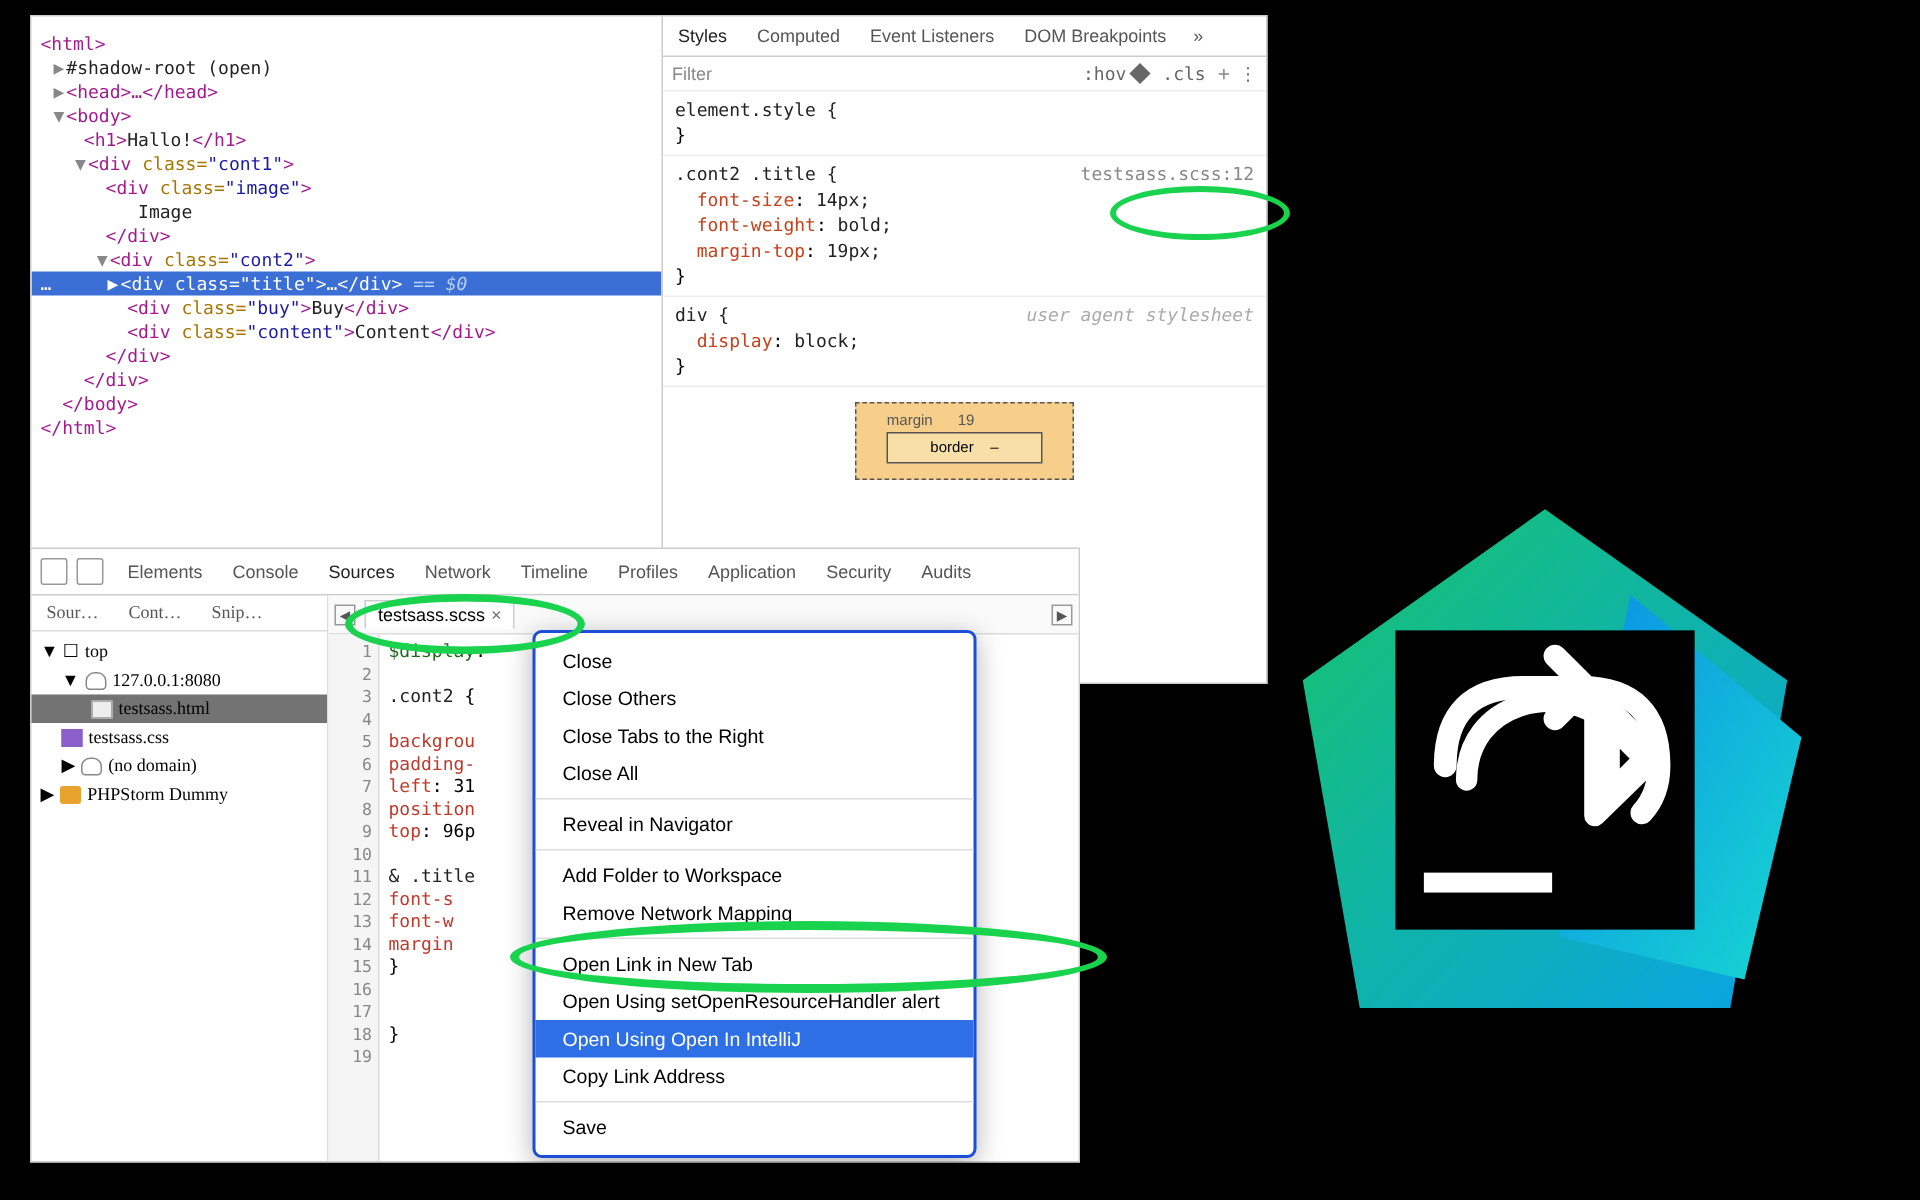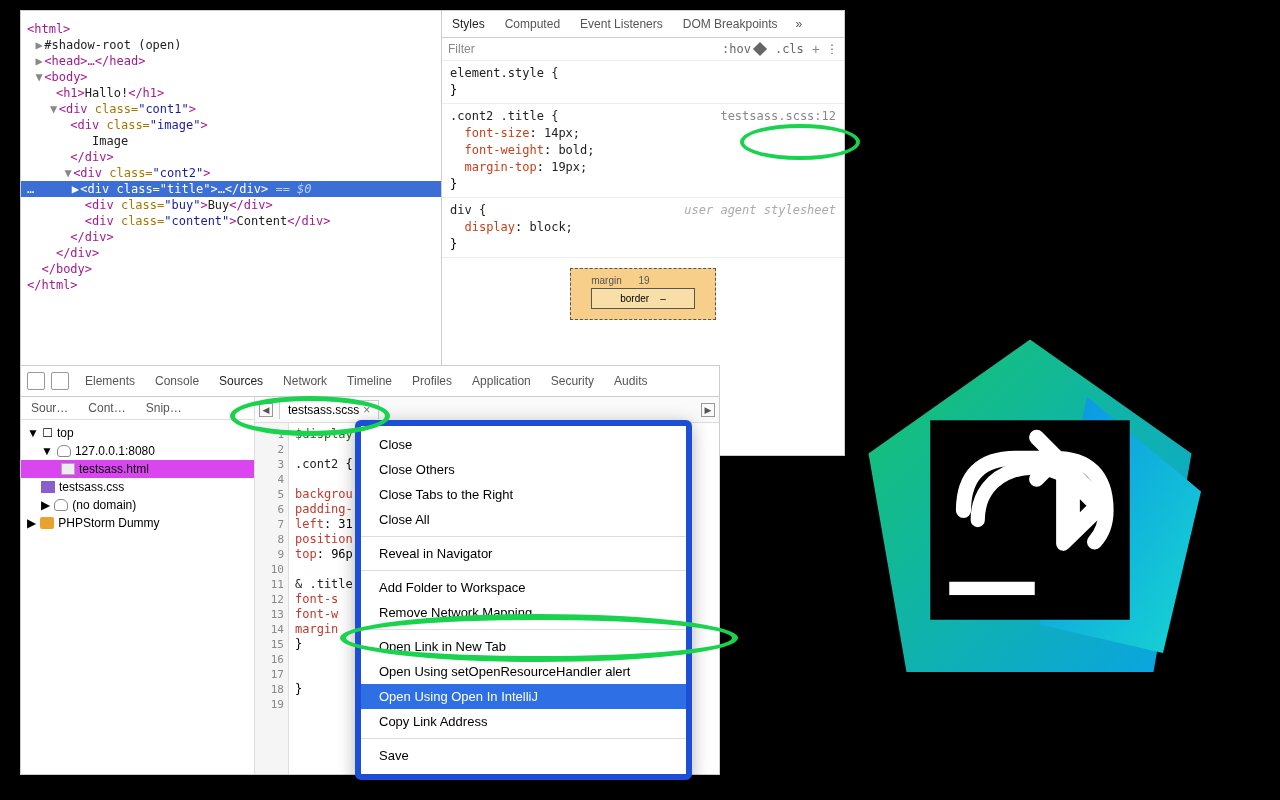--- a/index.html
+++ b/index.html
@@ -75,47 +75,47 @@
     width:700px; height:410px;
     background:#fff; border:1px solid #ccc;
     display:flex; flex-direction:column;
   }
   .dt-tabs { display:flex; border-bottom:1px solid #ccc; font-size:12px; color:#555; padding:4px 6px; align-items:center; }
   .dt-tabs .iconbtn { width:18px; height:18px; margin-right:6px; border:1px solid #999; border-radius:2px; }
   .dt-tabs .t { padding:4px 10px; cursor:pointer; }
   .dt-tabs .t.active { color:#222; }
 
   .src-body { display:flex; flex:1; min-height:0; }
-  .sidebar { width:234px; border-right:1px solid #ddd; display:flex; flex-direction:column; }
+  .sidebar { width:198px; border-right:1px solid #ddd; display:flex; flex-direction:column;font-family:Liberation Serif, serif; }
   .side-tabs { display:flex; border-bottom:1px solid #ddd; font-size:12px; color:#555; }
   .side-tabs .st { padding:4px 10px; }
   .tree { padding:4px 0; font-size:12px; }
   .tree .row { display:flex; align-items:center; padding:2px 6px; gap:4px; }
-  .tree .row.sel { background:#d946ef; }
+  .tree .row.sel { background:#737373; }
   .tree .cloud, .tree .folder, .tree .page { width:14px; height:12px; }
   .cloud { border:1px solid #888; border-radius:6px 6px 3px 3px; }
   .folder { background:#e7a32e; border-radius:2px; }
   .page { background:#eee; border:1px solid #aaa; }
   .page.purple { background:#8a5fc9; border-color:#8a5fc9; }
 
   .editor { flex:1; display:flex; position:relative; }
   .ed-tabs { position:absolute; top:0; left:0; right:0; height:26px; border-bottom:1px solid #ddd; display:flex; align-items:center; padding:0 4px; gap:6px; font-size:12px; background:#fafafa;}
   .ed-tabs .navarrow { width:14px; height:14px; border:1px solid #999; display:flex; align-items:center; justify-content:center; font-size:9px; color:#555;}
   .ed-tabs .ftab { padding:2px 8px; background:#fff; border:1px solid #ccc; border-bottom:none; }
   .ed-tabs .xclose { margin-left:4px; color:#777; }
 
   .gutter { position:absolute; top:26px; left:0; width:34px; bottom:0; background:#f5f5f5; border-right:1px solid #ddd; font-family:Menlo,monospace; font-size:11px; color:#888; text-align:right; padding:4px 4px 0 0; line-height:15px;}
   .code { position:absolute; top:26px; left:34px; right:0; bottom:0; font-family:Menlo,monospace; font-size:12px; padding:4px 6px; line-height:15px; }
   .code .kw { color:#1a6b1a; }
   .code .cprop { color:#c0392b; }
   .code .sel { color:#222; }
 
   .ctxmenu {
     position:absolute; left:355px; top:420px;
-    width:337px; background:#fff; border:6px solid #1d4ed8; border-radius:6px;
+    width:296px; background:#fff; border:2px solid #1d4ed8; border-radius:6px;
     box-shadow:0 4px 18px rgba(0,0,0,.3);
     padding:6px 0; font-size:13px; z-index:20;
   }
   .ctxmenu .mi { padding:5px 18px; }
   .ctxmenu .mi.hl { background:#2f6fe6; color:#fff; }
   .ctxmenu hr { border:none; border-top:1px solid #ddd; margin:4px 0; }
 
   .circle2 {
     position:absolute; left:230px; top:396px;
     width:160px; height:40px;

